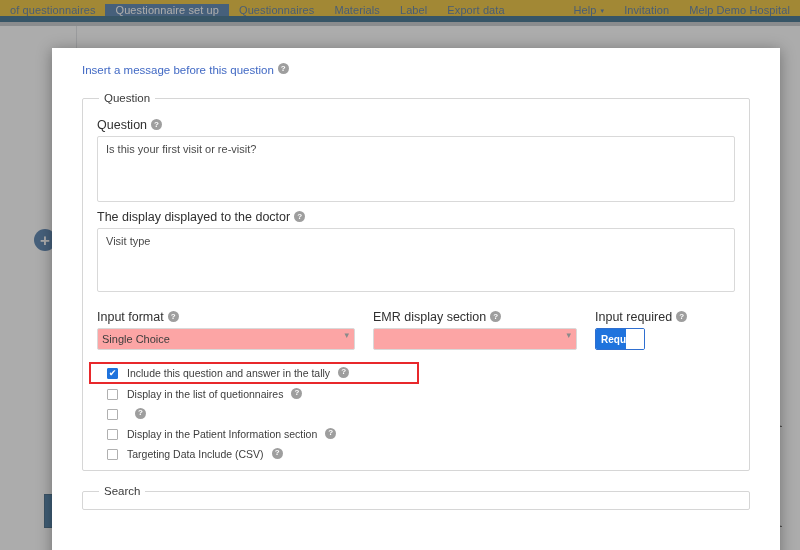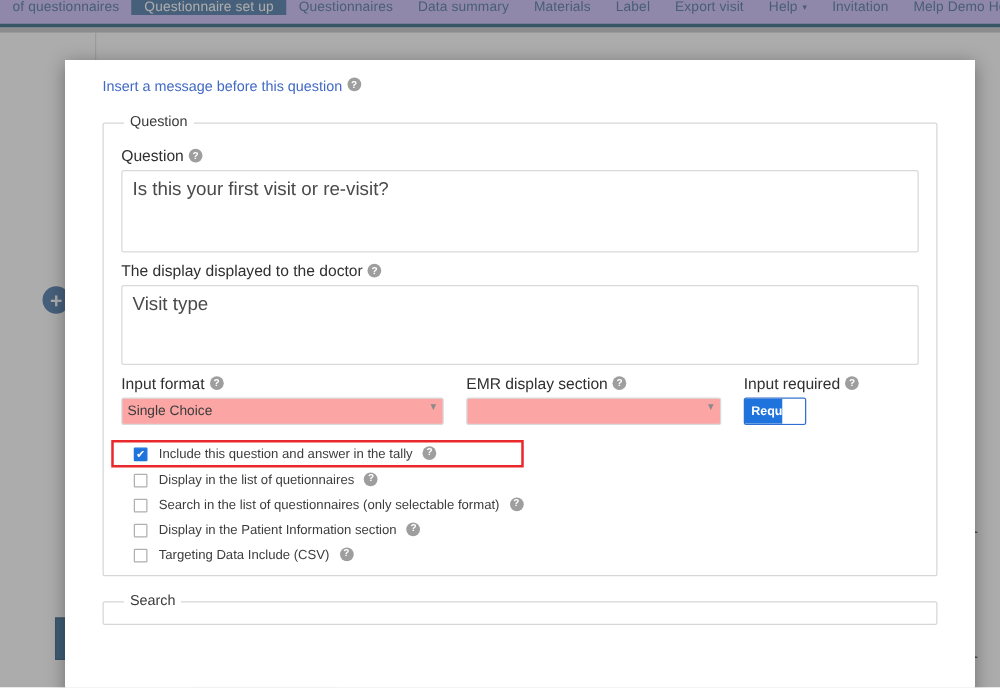--- a/index.html
+++ b/index.html
@@ -11,23 +11,23 @@
     background: #ffffff;
   }
 
   
   #page-root { position: relative; width: 800px; height: 550px; background: #ffffff; }
 
   .bg-layer { position: absolute; inset: 0; background: #ffffff; }
 
   .navbar {
     position: absolute; top: 0; left: 0; width: 800px; height: 22px;
-    background: #c4b5fd;
-    display: flex; align-items: flex-start;
-    border-bottom: 3px solid #0c4a6e;
+    background: #eab308;
+    display: flex; align-items: flex-end;
+    border-bottom: 6px solid #0c4a6e;
   }
   .nav-item {
     display: flex; align-items: center;
     padding: 0 10px;
     font-size: 11px;
     color: #2f5b8c;
     white-space: nowrap;
     letter-spacing: .1px;
   }
   .nav-item.active {
@@ -145,29 +145,29 @@
   .field-label {
     font-size: 12.5px; color: #303030;
     margin: 8px 0 4px 0;
     display: block;
   }
   textarea.ta {
     display: block; width: 100%;
     border: 1px solid #d9d9d9; border-radius: 2px;
     padding: 6px 8px;
     font-family: "Liberation Sans", sans-serif;
-    font-size: 15px; color: #4a4a4a;
+    font-size: 11px; color: #4a4a4a;
     resize: none; outline: none; background: #fff;
   }
   textarea.ta-q { height: 66px; }
   textarea.ta-doc { height: 64px; }
 
   .row3 {
     display: flex; align-items: flex-start;
-    gap: 18px; 
+    gap: 18px; margin-top: 10px;
   }
   .col-input-format { width: 258px; }
   .col-emr { width: 204px; }
   .col-required { width: 120px; }
 
   select.sel {
     display: block; width: 100%; height: 22px;
     border: 1px solid #d9d9d9; border-radius: 2px;
     background: #fca5a5;
     font-family: "Liberation Sans", sans-serif;
@@ -243,24 +243,23 @@
     <div class="bg-plus">+</div>
     <div class="bg-blue-block"></div>
     <div class="bg-ghost-box"></div>
     <div class="bg-glyph g1">R</div>
     <div class="bg-glyph g2">R</div>
 
     <div class="navbar">
       <div class="nav-item">of questionnaires</div>
       <div class="nav-item active">Questionnaire set up</div>
       <div class="nav-item">Questionnaires</div>
-      <div class="nav-item">Data summary</div>
       <div class="nav-item">Materials</div>
       <div class="nav-item">Label</div>
-      <div class="nav-item">Export visit</div>
+      <div class="nav-item">Export data</div>
       <div class="nav-spacer"></div>
       <div class="nav-item">
         <span>Help</span>
         <span class="nav-caret">▾</span>
       </div>
       <div class="nav-item">Invitation</div>
       <div class="nav-item">Melp Demo Hospital</div>
     </div>
     <div class="nav-underline"></div>
   </div>
@@ -334,21 +333,20 @@
           </div>
 
           <div class="cb-row">
             <span class="cb"></span>
             <span class="cb-label">Display in the list of quetionnaires</span>
             <span class="help cb-help">?</span>
           </div>
 
           <div class="cb-row">
             <span class="cb"></span>
-            <span class="cb-label">Search in the list of questionnaires (only selectable format)</span>
             <span class="help cb-help">?</span>
           </div>
 
           <div class="cb-row">
             <span class="cb"></span>
             <span class="cb-label">Display in the Patient Information section</span>
             <span class="help cb-help">?</span>
           </div>
 
           <div class="cb-row">

